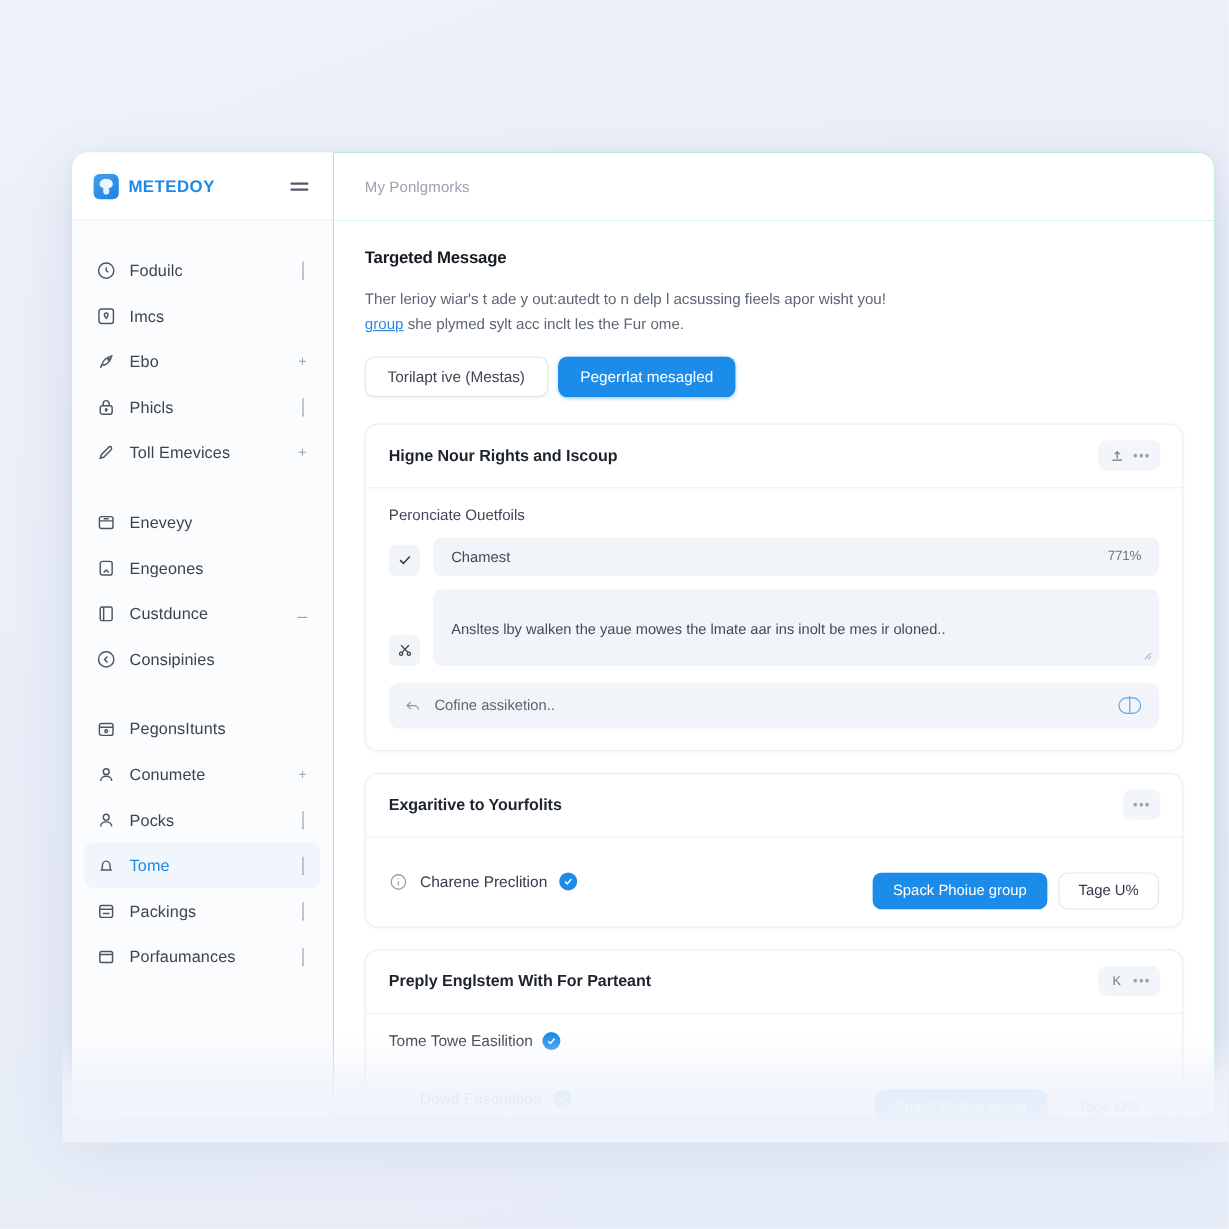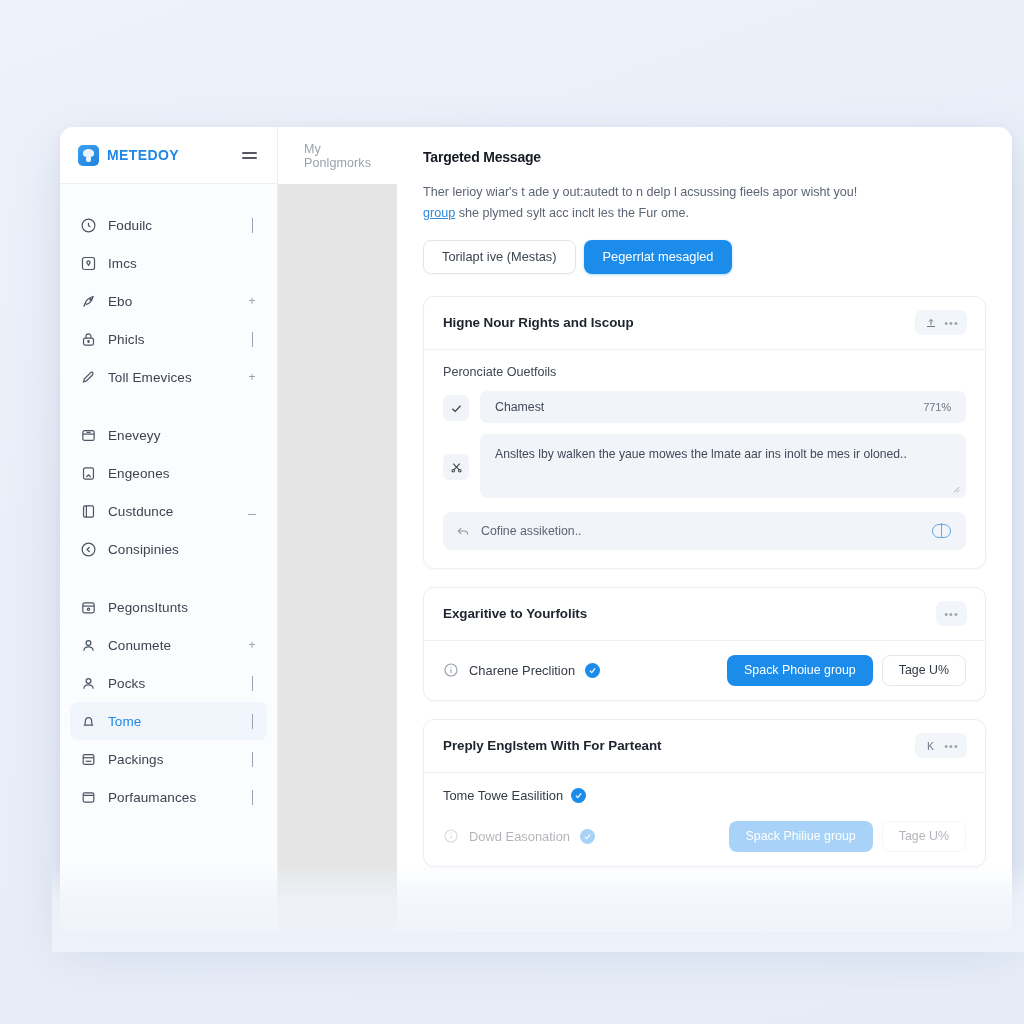--- a/index.html
+++ b/index.html
@@ -181,23 +181,23 @@
   .dash {
     width: 8px; height: 1.5px;
     background: #9aa3b2;
     display: inline-block;
   }
 
   
   .main {
     flex: 1;
     min-width: 0;
-    background: #e5e5e5;
-    display: flex;
-    flex-direction: row;
+    background: #22c55e;
+    display: flex;
+    flex-direction: column;
     overflow: hidden;
   }
 
   .topbar {
     height: 57px;
     flex: 0 0 57px;
     display: flex;
     align-items: center;
     padding: 0 26px;
     background: #ffffff;
@@ -325,21 +325,21 @@
   .card-body { padding: 15px 19px 18px 19px; }
 
   .section-label {
     font-size: 12.6px;
     color: #3f4754;
     margin-bottom: 12px;
   }
 
   .msg-row {
     display: flex;
-    align-items: center;
+    align-items: flex-end;
     gap: 11px;
     margin-bottom: 11px;
   }
 
   .row-badge {
     width: 26px; height: 26px;
     flex: 0 0 26px;
     border-radius: 6px;
     background: #f1f4f8;
     display: flex;
@@ -363,21 +363,21 @@
   }
   .pill-line .txt { font-size: 12.3px; color: #42495a; }
   .pill-line .pct { font-size: 11.2px; color: #6f7886; letter-spacing: -0.2px; }
 
   .pill-box {
     flex: 1;
     min-width: 0;
     background: #f1f4f8;
     border-radius: 7px;
     min-height: 64px;
-    padding: 11px 15px 14px 15px;
+    padding: 24px 15px 14px 15px;
     position: relative;
   }
   .pill-box .txt {
     font-size: 12.2px;
     color: #42495a;
     line-height: 1.5;
   }
   .resize-grip {
     position: absolute;
     right: 6px; bottom: 5px;
@@ -450,21 +450,21 @@
     background: #1c8ceb;
     display: inline-flex;
     align-items: center;
     justify-content: center;
     flex: 0 0 15px;
   }
   .check-badge svg { width: 9px; height: 9px; display: block; color: #fff; }
 
   .row-spacer { flex: 1; }
 
-  .row-actions { display: flex; gap: 9px; align-items: flex-start; }
+  .row-actions { display: flex; gap: 9px; align-items: flex-start; margin-top: 15px; }
   .btn-sm {
     height: 31px;
     border-radius: 8px;
     font-size: 12.4px;
     padding: 0 16px;
     display: inline-flex;
     align-items: center;
     justify-content: center;
     cursor: pointer;
     white-space: nowrap;

